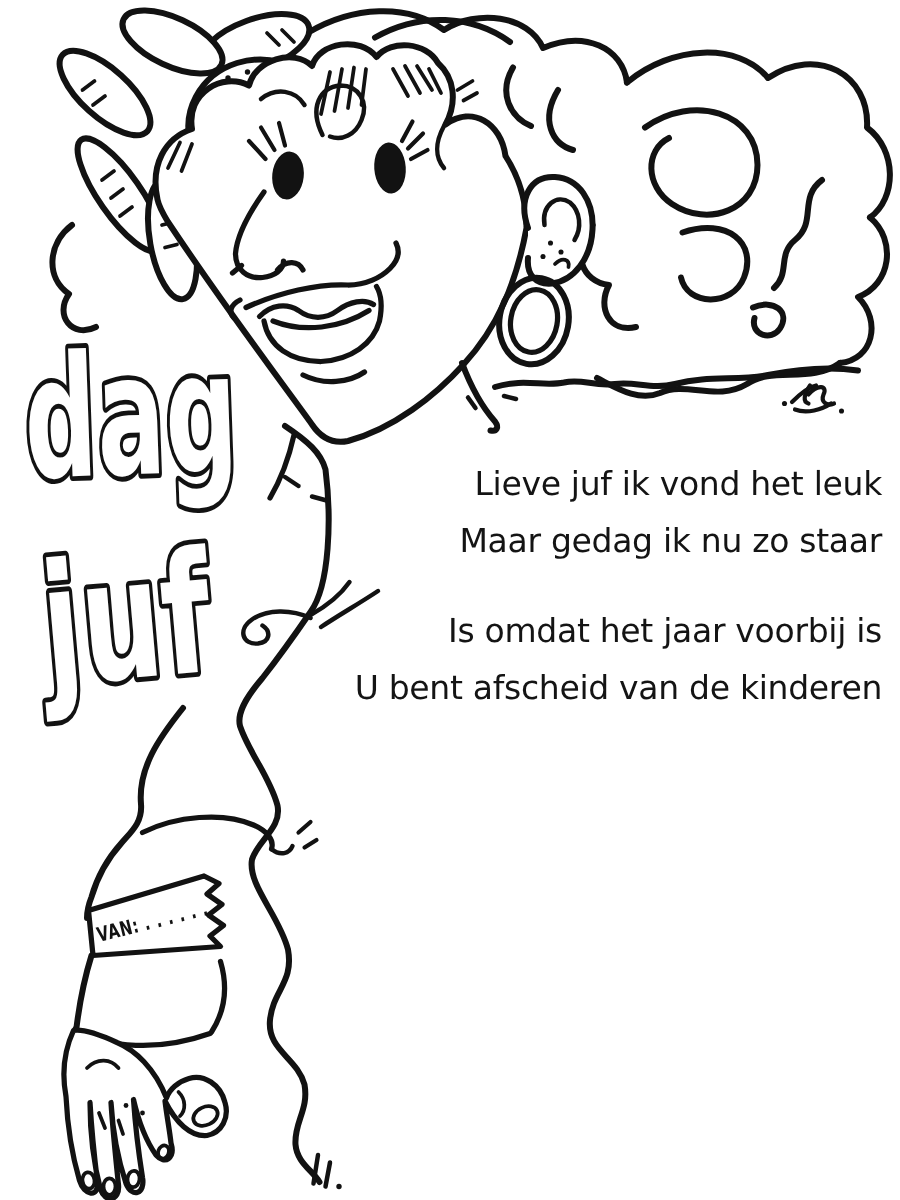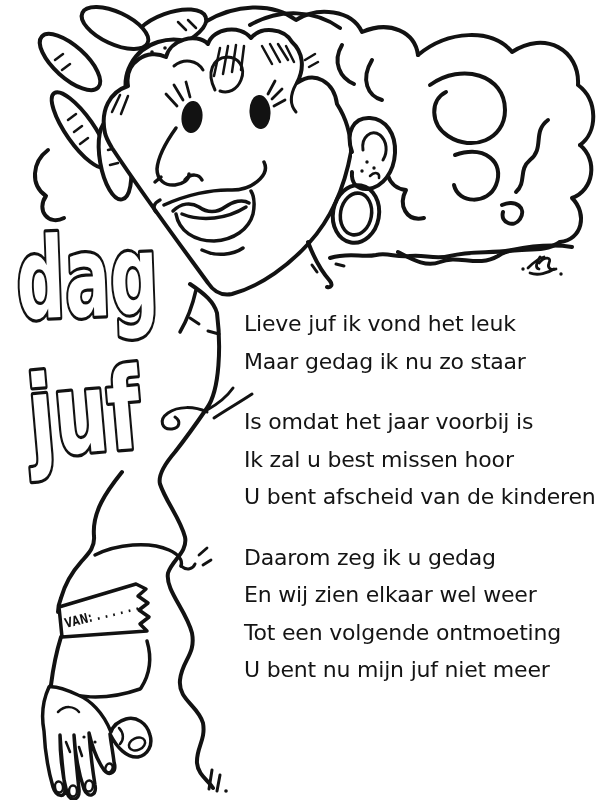--- a/index.html
+++ b/index.html
@@ -9,21 +9,21 @@
     font-family:"DejaVu Sans", sans-serif;
   }
   .stage{position:absolute;inset:0;width:600px;height:800px;}
   svg{display:block;}
   .poem{
     position:absolute;left:228px;top:305px;width:360px;
     color:#141414;
     font-size:22px;line-height:37.5px;
     letter-spacing:-0.2px;
   }
-  .stanza{margin:0 0 23px 16px;}
+  .stanza{margin:0 0 23px 0;text-align:right;}
   .poem p{margin:0;white-space:nowrap;}
   .bubble-word{
     font-family:"DejaVu Sans", sans-serif;
     font-weight:bold;
     fill:#ffffff;stroke:#121212;stroke-width:6.5;
     paint-order:stroke fill;stroke-linejoin:round;
   }
   .band-text{
     font-family:"DejaVu Sans", sans-serif;
     font-weight:bold;font-size:13.5px;fill:#121212;letter-spacing:0.5px;
@@ -241,23 +241,16 @@
   </g>
 </svg>
 
 <div class="poem">
   <div class="stanza">
     <p>Lieve juf ik vond het leuk</p>
     <p>Maar gedag ik nu zo staar</p>
   </div>
   <div class="stanza">
     <p>Is omdat het jaar voorbij is</p>
-    <p>Ik zal u best missen hoor</p>
     <p>U bent afscheid van de kinderen</p>
-  </div>
-  <div class="stanza">
-    <p>Daarom zeg ik u gedag</p>
-    <p>En wij zien elkaar wel weer</p>
-    <p>Tot een volgende ontmoeting</p>
-    <p>U bent nu mijn juf niet meer</p>
   </div>
 </div>
 </div>
 
 </body></html>

